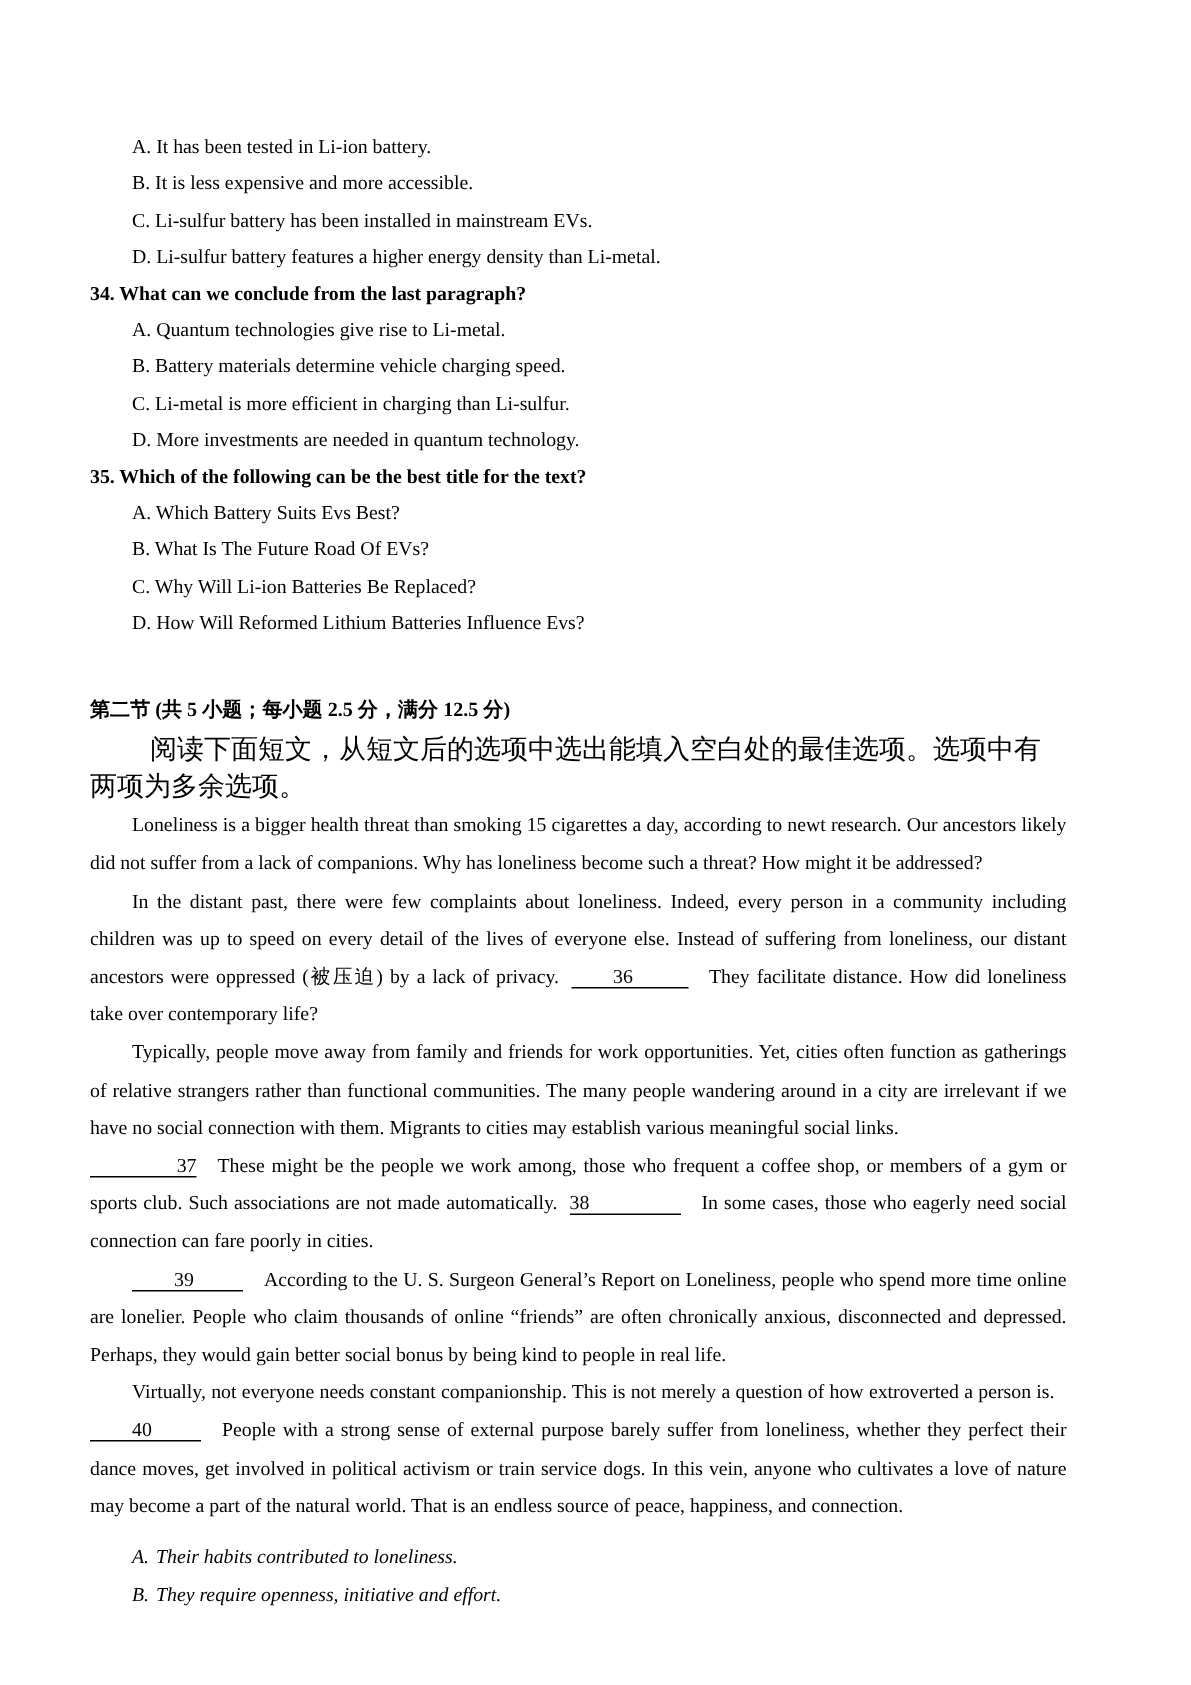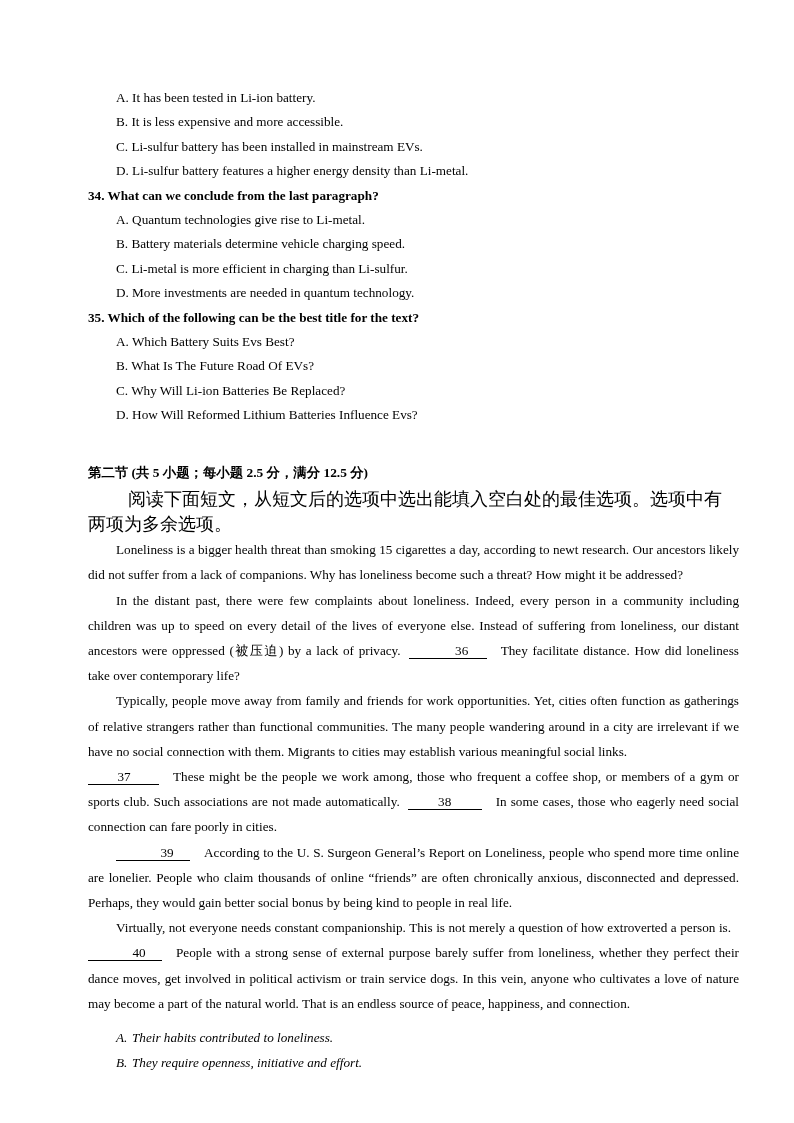--- a/index.html
+++ b/index.html
@@ -17,21 +17,21 @@
   }
   .page {
     position: absolute;
     left: 0; top: 0;
     width: 794px;
     height: 1123px;
     overflow: hidden;
   }
   .content {
     position: absolute;
-    left: 88px;
+    left: 60px;
     top: 86px;
     width: 651px;
   }
 
   
   .q-line {
     font-size: 13.2px;
     line-height: 24.4px;
     white-space: nowrap;
     font-weight: bold;
@@ -66,28 +66,28 @@
     text-justify: inter-word;
     text-indent: 28px;
     margin: 0;
   }
   .para.noindent { text-indent: 0; }
 
   
   .blank {
     display: inline-block;
     border-bottom: 1px solid #000;
-    text-align: center;
+    text-align: left;
     line-height: 15px;
     vertical-align: baseline;
     font-size: 13.2px;
   }
   .blank.w-wide { width: 78px; }
   .blank.w-mid  { width: 74px; }
-  .blank.w-lead { width: 70px; text-align: center; padding-left: 1px; }
+  .blank.w-lead { width: 70px; text-align: right; padding-left: 1px; }
   .blank-gap-before { display:inline-block; width: 8px; }
   .blank-gap-after  { display:inline-block; width: 14px; }
 
   
   .tail-opt {
     font-size: 13.2px;
     line-height: 24.6px;
     padding-left: 28px;
     white-space: nowrap;
     font-style: italic;

